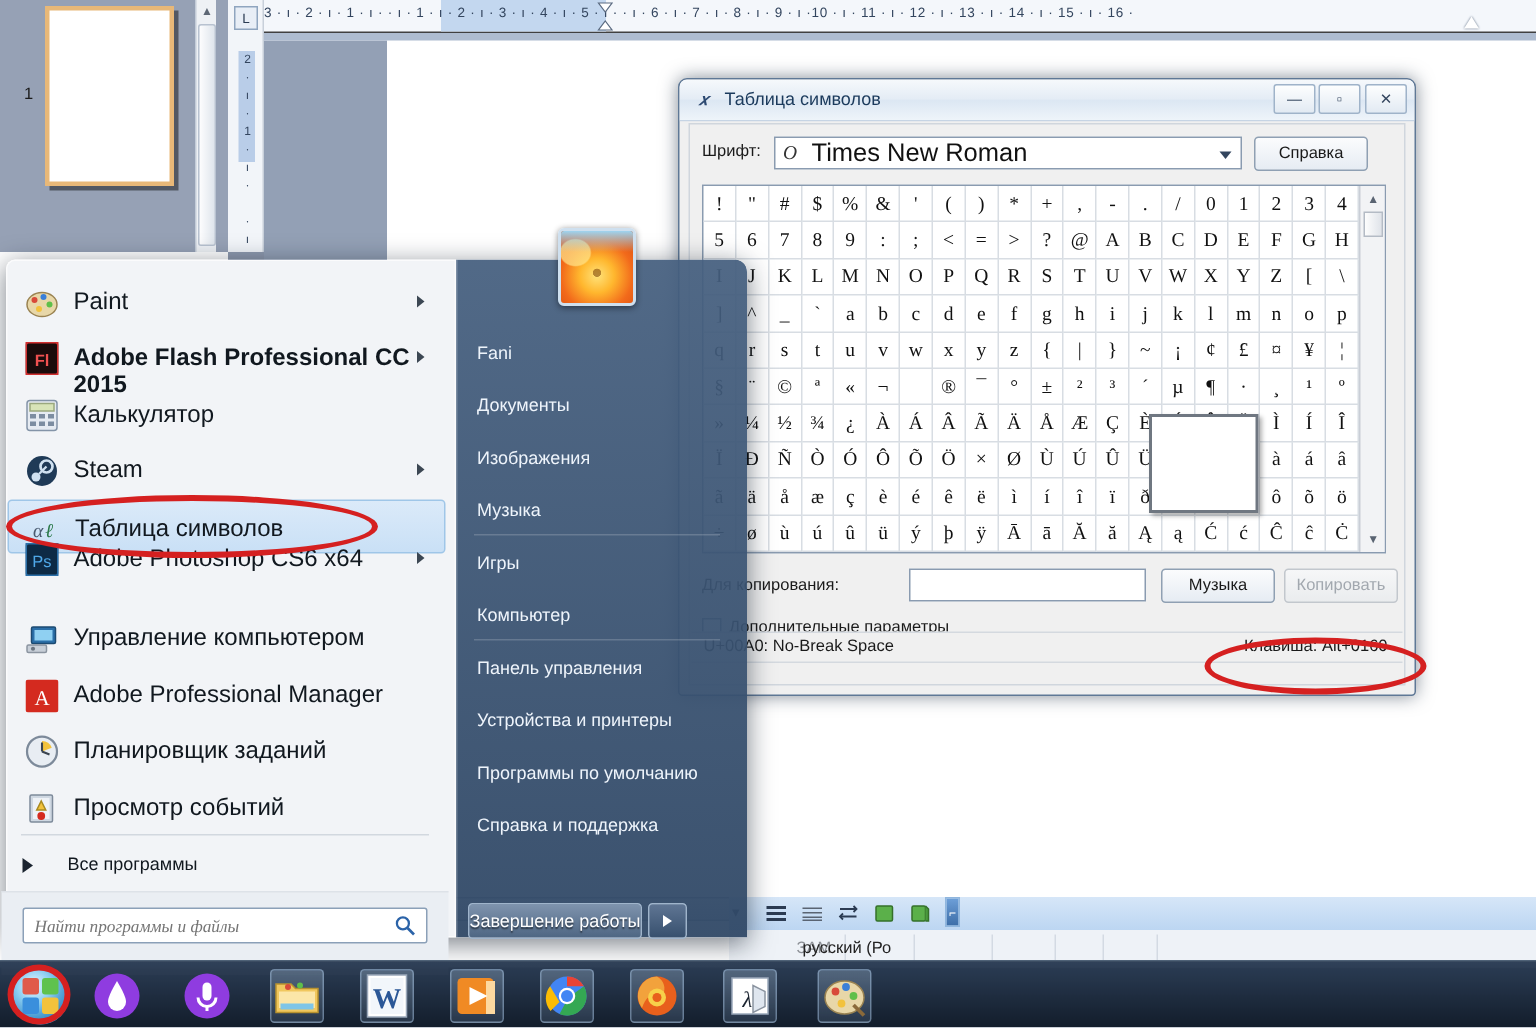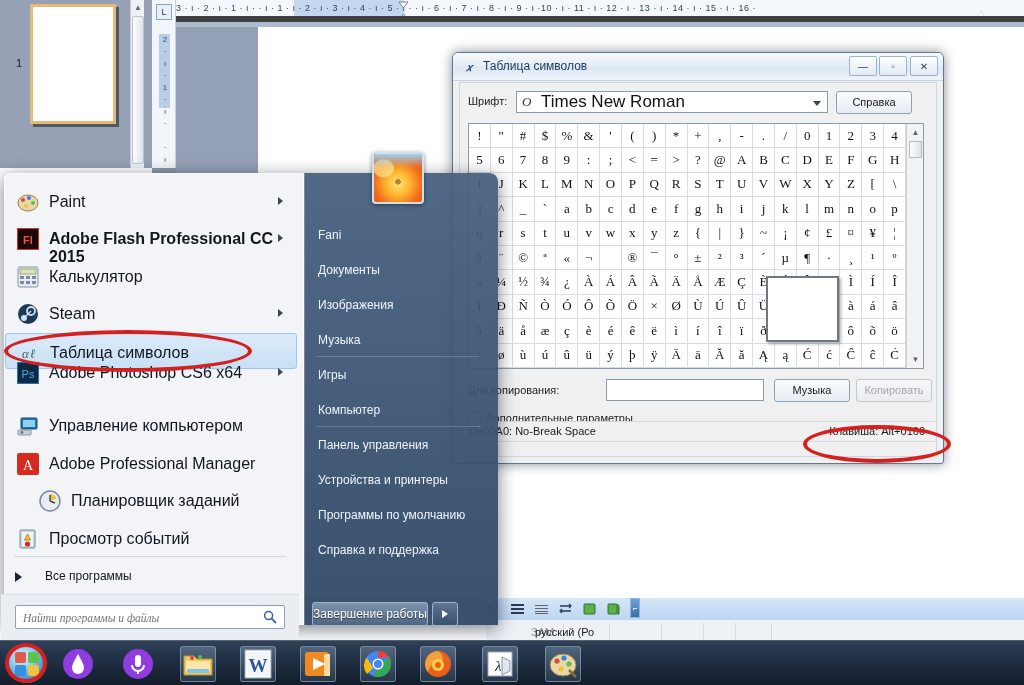--- a/index.html
+++ b/index.html
@@ -60,21 +60,21 @@
     background: #b9cde8;
   }
   #vruler .vticks {
     position: absolute; left: 5px; top: 34px; width: 16px; height: 130px;
     font-size: 8px; color: #33455e; text-align: center; line-height: 12px;
   }
 
   
   #hruler {
     position: absolute; left: 176px; top: 0; width: 848px; height: 22px;
-    background: #f4f7fb; border-bottom: 6px solid #404040;
+    background: #f4f7fb; border-bottom: 1px solid #404040;
     overflow: hidden;
   }
   #hruler .indent-band {
     position: absolute; left: 118px; top: 0; width: 110px; height: 22px;
     background: #c3d7ef;
   }
   #hruler .hticks {
     position: absolute; left: 0; top: 3px; width: 848px;
     font-size: 9px; color: #33455e; white-space: nowrap; letter-spacing: .5px;
   }
@@ -866,21 +866,21 @@
           </svg></span>
         <span class="lb">Управление компьютером</span>
       </div>
       <div class="sm-item" style="position: absolute; left: 5px; top: 444.8px; width: 292px; height: 36px;">
         <span class="ic"><svg width="22" height="22">
             <rect width="22" height="22" rx="2" fill="#d42a1f"></rect>
             <text x="11" y="17" font-size="14" fill="#ffffff" text-anchor="middle" font-family="Liberation Serif">A</text>
           </svg></span>
         <span class="lb">Adobe Professional Manager</span>
       </div>
-      <div class="sm-item" style="position: absolute; left: 5px; top: 482.2px; width: 292px; height: 36px; margin-left: 22px;">
+      <div class="sm-item" style="position: absolute; left: 5px; top: 482.2px; width: 292px; height: 36px;">
         <span class="ic"><svg width="22" height="22">
             <circle cx="11" cy="11" r="10" fill="#e8edf3" stroke="#7d8a9a" stroke-width="1.5"></circle>
             <path d="M11 11 L11 4 A7 7 0 0 1 17.5 8.5 Z" fill="#f2c23c"></path>
             <line x1="11" y1="11" x2="11" y2="5" stroke="#3a4450" stroke-width="1.4"></line>
             <line x1="11" y1="11" x2="16" y2="13" stroke="#3a4450" stroke-width="1.4"></line>
           </svg></span>
         <span class="lb">Планировщик заданий</span>
       </div>
       <div class="sm-item" style="position: absolute; left: 5px; top: 519.6px; width: 292px; height: 36px;">
         <span class="ic"><svg width="22" height="22">

